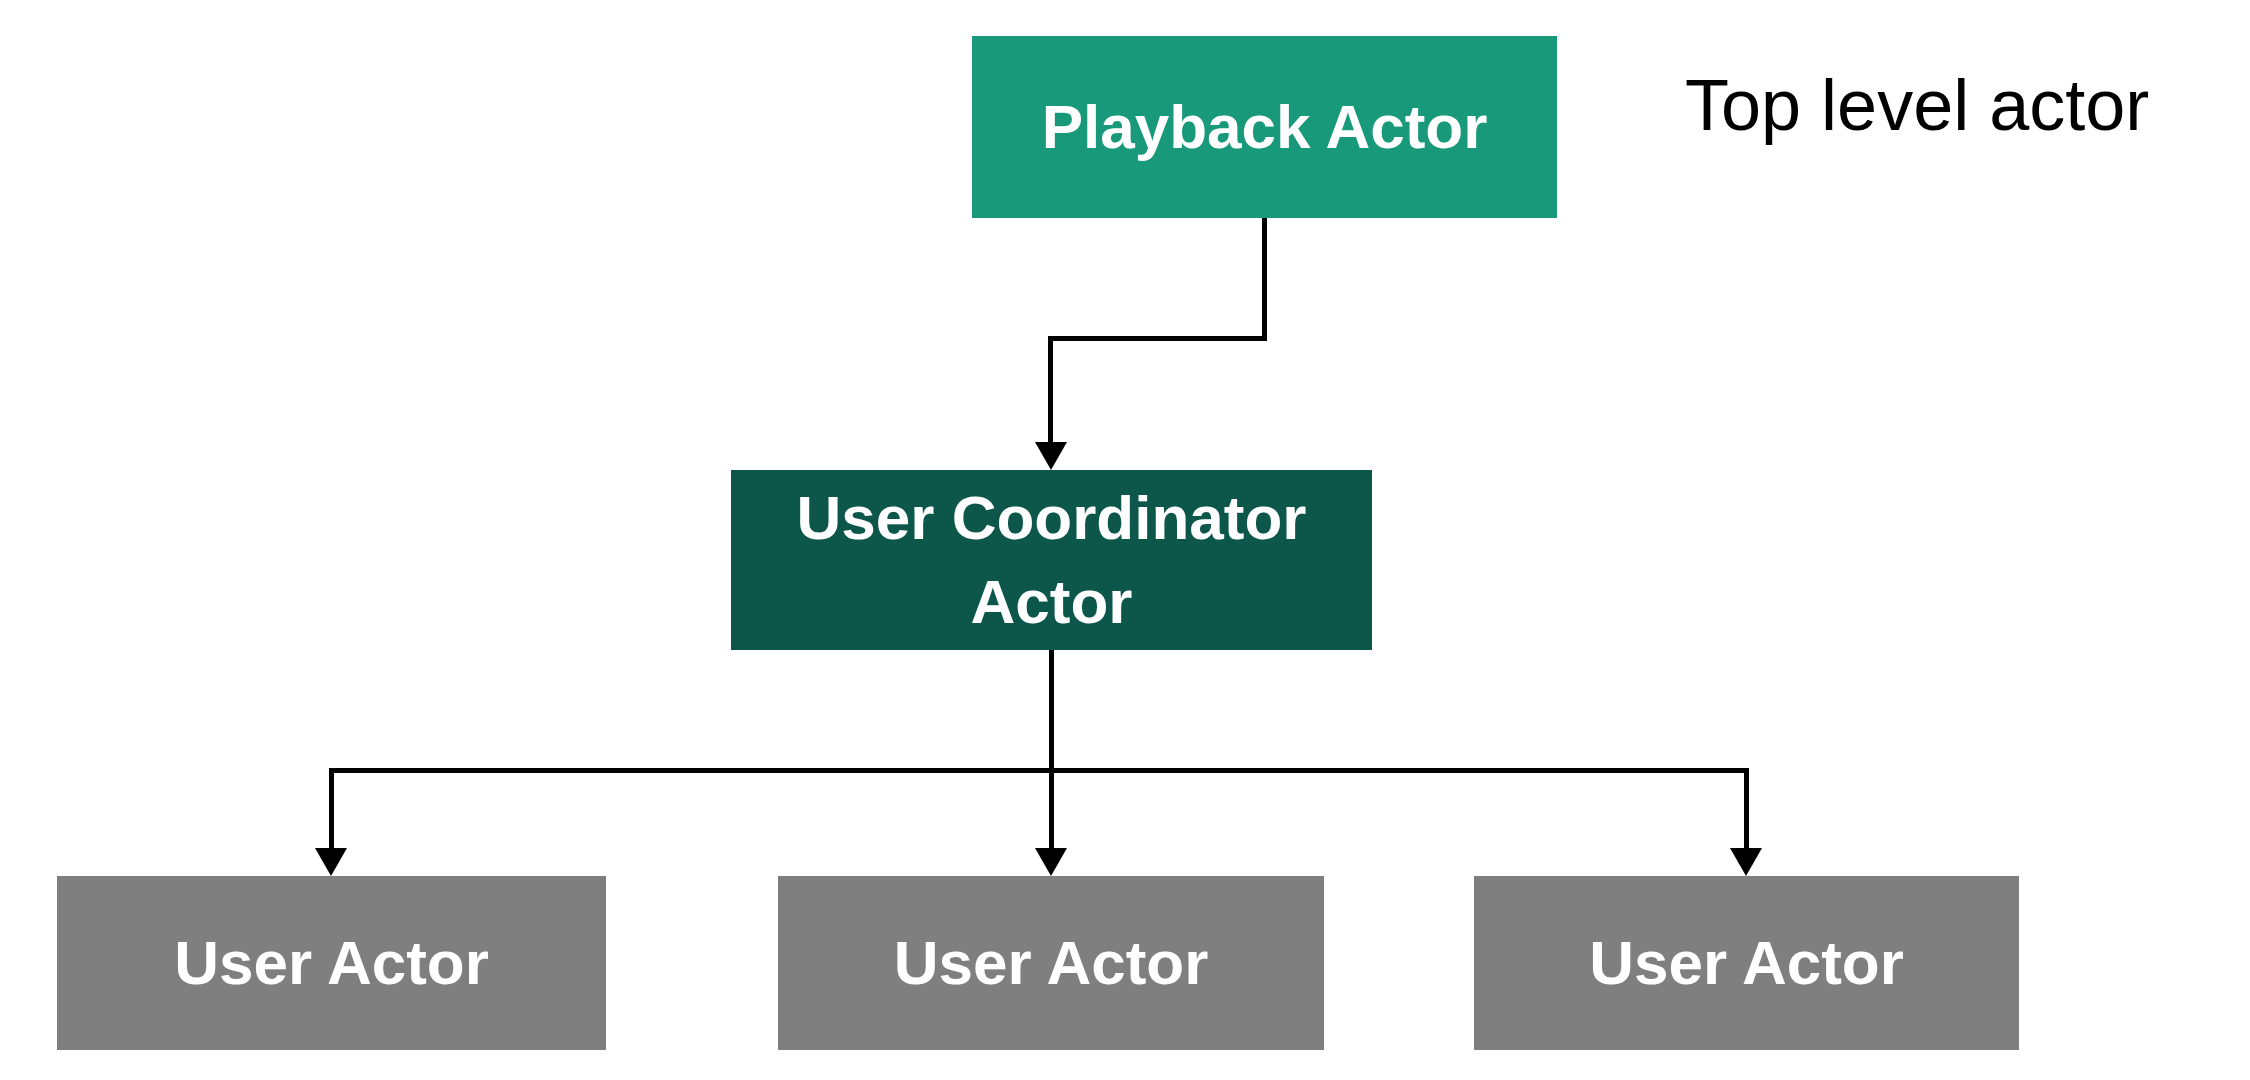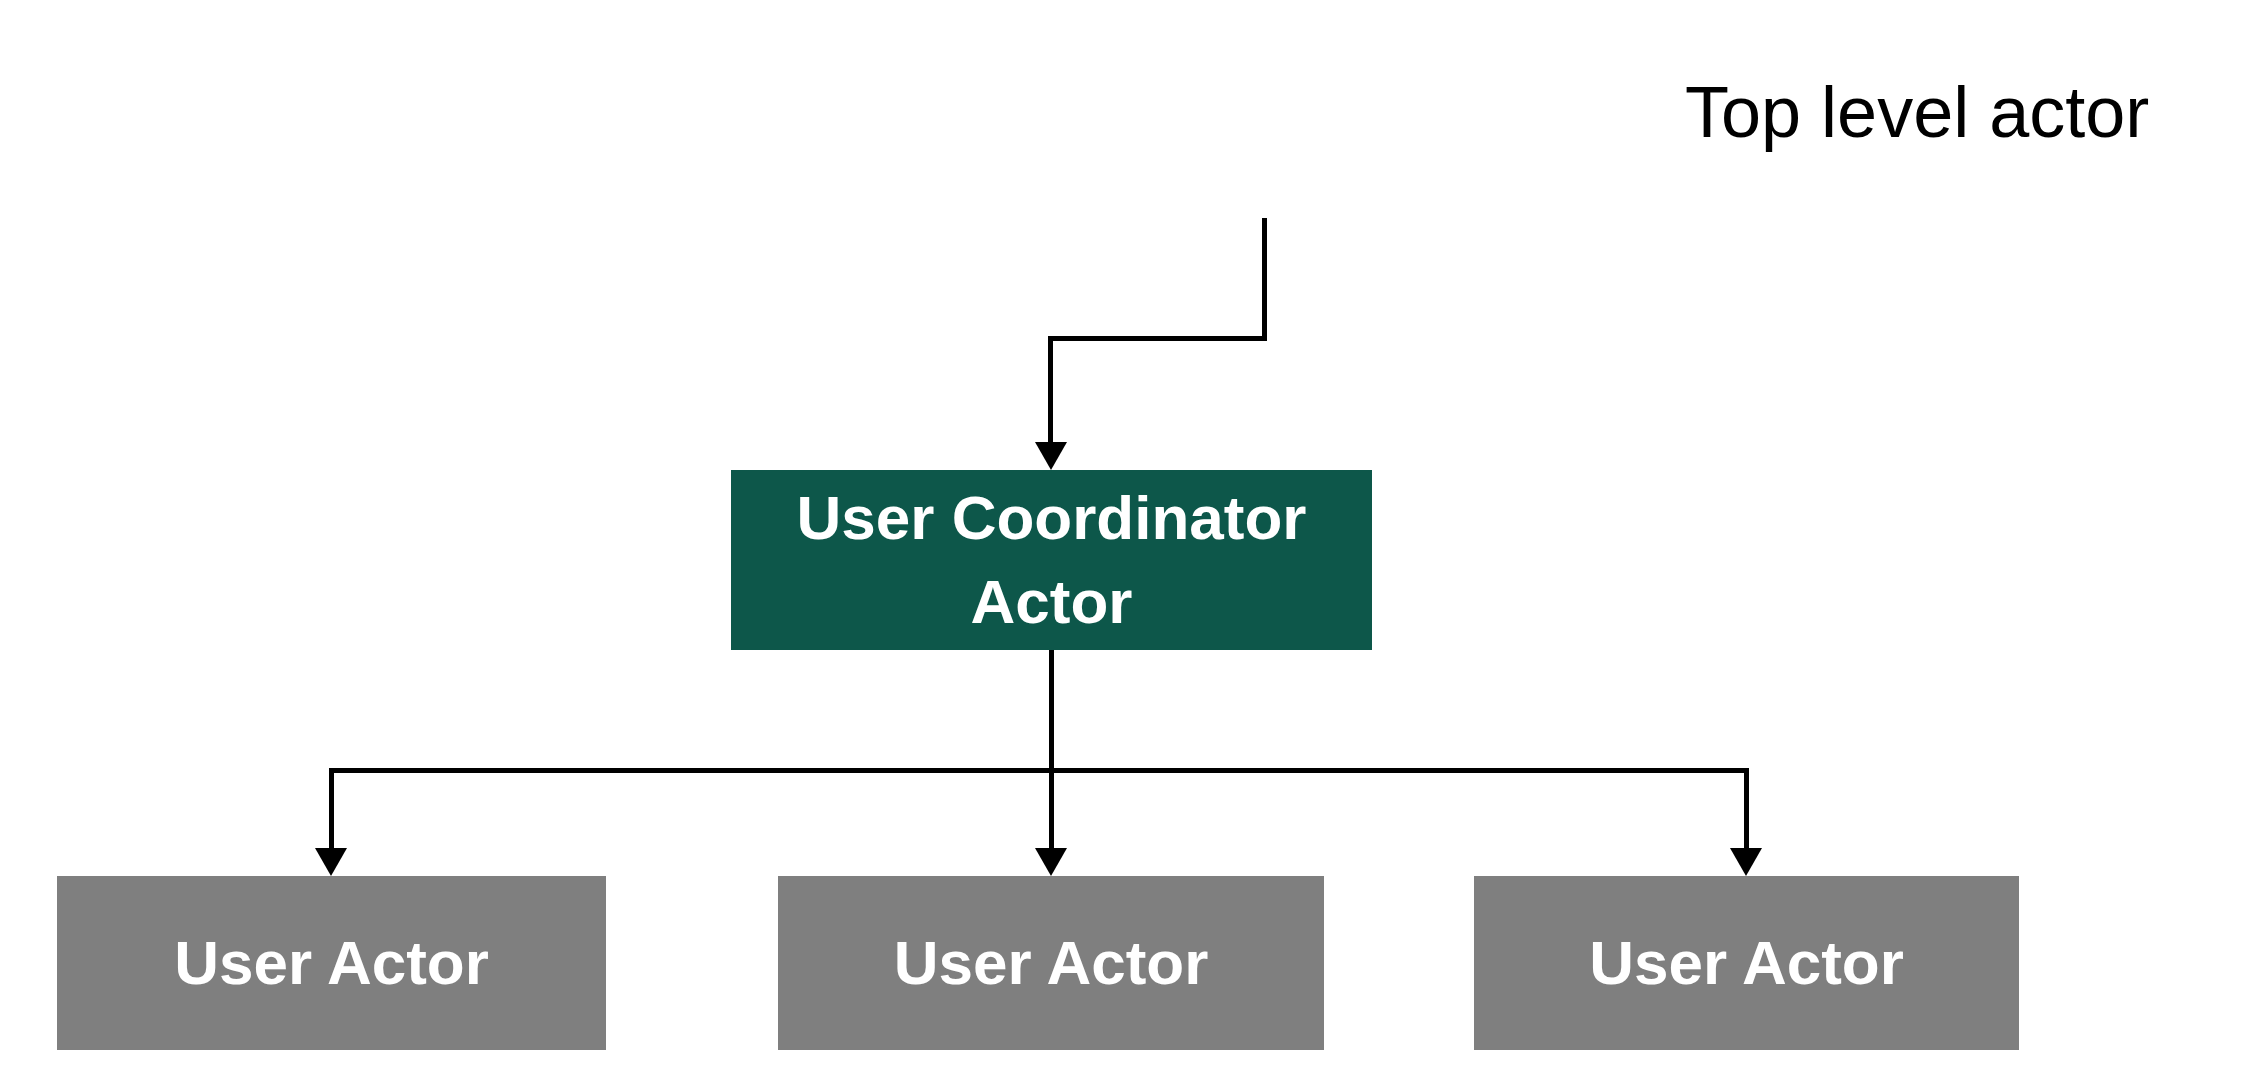--- a/index.html
+++ b/index.html
@@ -28,21 +28,21 @@
   }
   #node-playback   { left: 972px;  top: 36px;  width: 585px; height: 182px; }
   #node-coordinator{ left: 731px;  top: 470px; width: 641px; height: 180px; padding: 1px 40px; box-sizing: border-box; }
   #node-user1      { left: 57px;   top: 876px; width: 549px; height: 174px; }
   #node-user2      { left: 778px;  top: 876px; width: 546px; height: 174px; }
   #node-user3      { left: 1474px; top: 876px; width: 545px; height: 174px; }
 
   .annotation {
     position: absolute;
     left: 1685px;
-    top: 72px;
+    top: 65px;
     font-size: 72px;
     line-height: 80px;
     font-weight: normal;
     color: #000000;
     white-space: nowrap;
   }
 
   .edge {
     position: absolute;
     background: #000000;
@@ -68,20 +68,23 @@
   #arrow-coordinator { left: 1035px; top: 442px; }
   #arrow-user1       { left: 315px;  top: 848px; }
   #arrow-user2       { left: 1035px; top: 848px; }
   #arrow-user3       { left: 1730px; top: 848px; }
 </style>
 </head>
 <body>
 
 <div id="canvas" style="background-color: rgb(255, 255, 255);">
 
+  <div class="node" id="node-playback" style="background-color: rgb(23, 153, 122); color: rgb(255, 255, 255);">
+    <span>Playback Actor</span>
+  </div>
 
   <div class="annotation" style="color: rgb(0, 0, 0);">Top level actor</div>
 
   <div class="node" id="node-coordinator" style="background-color: rgb(13, 87, 74); color: rgb(255, 255, 255);">
     <span>User Coordinator Actor</span>
   </div>
 
   <div class="node" id="node-user1" style="background-color: rgb(127, 127, 127); color: rgb(255, 255, 255);">
     <span>User Actor</span>
   </div>

